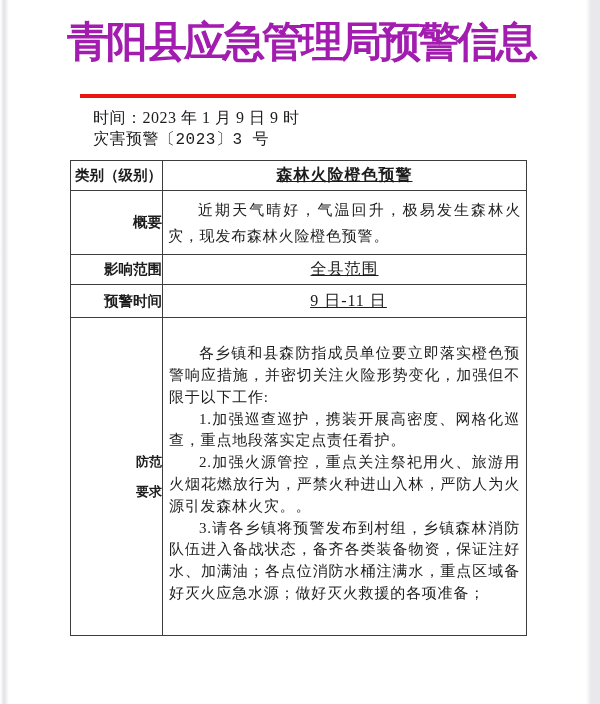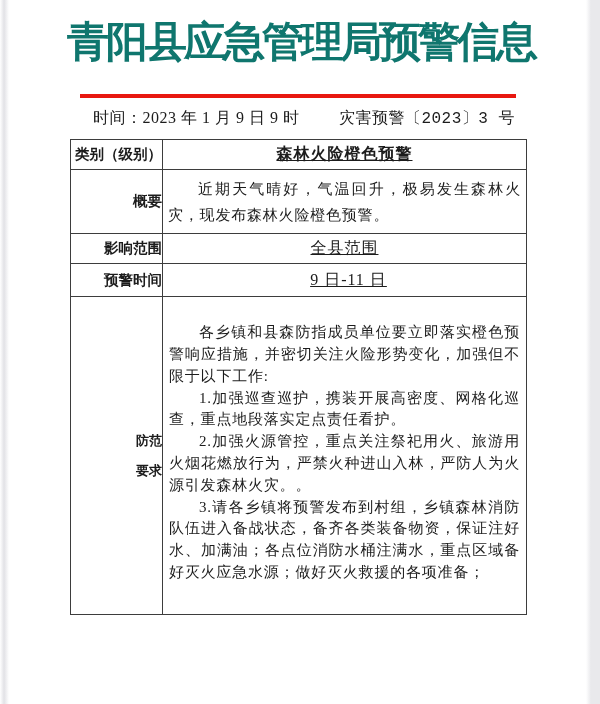--- a/index.html
+++ b/index.html
@@ -20,37 +20,38 @@
     position: absolute; right: 0; top: 0; width: 14px; height: 704px;
     background: linear-gradient(to right, #ffffff, #e9e9ec 35%, #e9e9ec);
   }
   .doc-title {
     margin: 18px 60px 0 62px;
     font-size: 42px;
     line-height: 1.15;
     font-weight: bold;
     letter-spacing: -3px;
     text-align: center;
-    color: #0f766e;
+    color: #a21caf;
     white-space: nowrap;
   }
   .red-rule {
     margin: 28px 0 0 80px;
     width: 436px; height: 4px;
     background: #e8170f;
   }
   .meta-row {
     margin: 10px 0 0 80px;
     width: 437px;
     display: flex;
     justify-content: space-between;
     align-items: baseline;
     font-size: 16px;
     letter-spacing: 0.5px;
     padding-left: 13px;
+    flex-direction: column;
   }
   .meta-doc { padding-right: 2px; font-family: Liberation Mono, monospace; }
   .warn-table {
     margin: 10px 0 0 70px;
     width: 457px;
     border-collapse: collapse;
     table-layout: fixed;
   }
   .warn-table td {
     border: 1.5px solid #3d3d3d;

